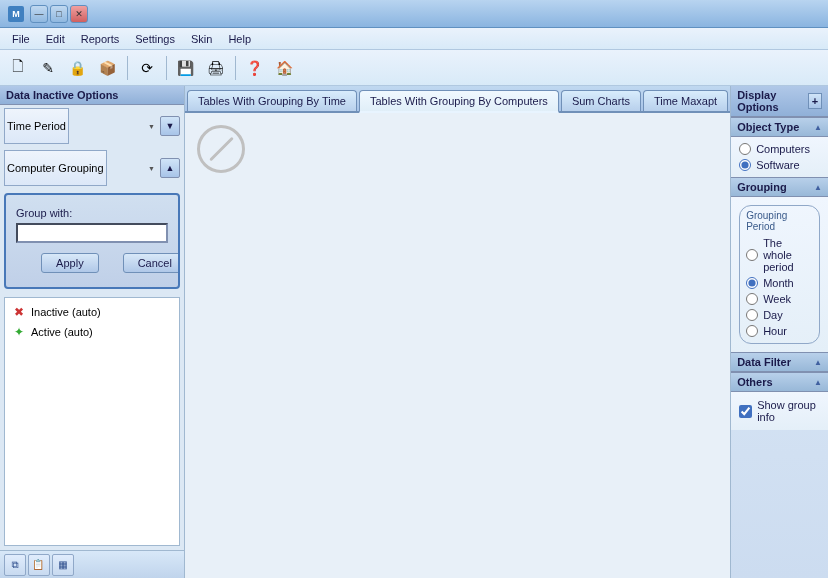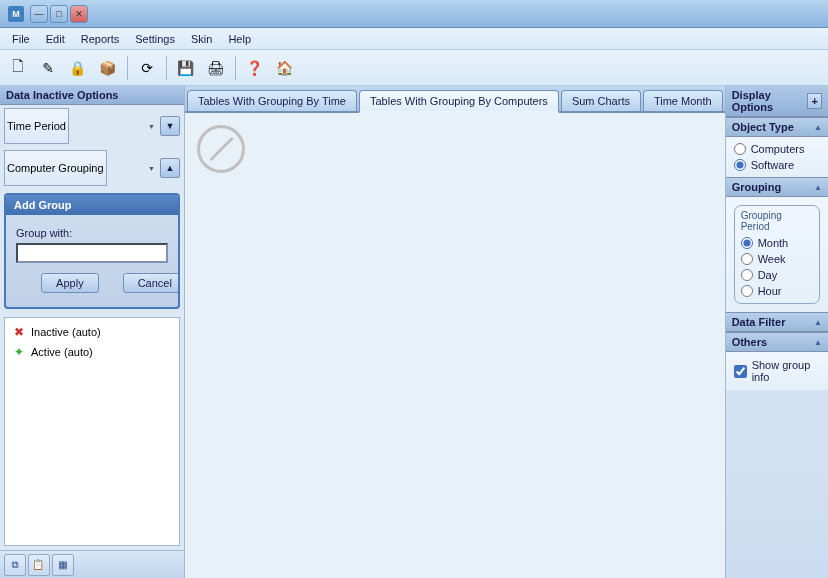--- a/index.html
+++ b/index.html
@@ -346,21 +346,21 @@
       margin-right: 5px;
       accent-color: #4070c0;
       flex-shrink: 0;
     }
     .radio-label {
       color: #1a1a4a; font-size: 11px;
     }
 
     .sub-section {
       border: 1px solid #90a8c8;
-      border-radius: 7px;
+      border-radius: 12px;
       margin: 4px 0;
       padding: 4px 6px;
     }
     .sub-section-title {
       font-size: 10px; color: #3a5a8a; margin-bottom: 3px;
     }
 
     .checkbox-item {
       display: flex; align-items: center;
       padding: 3px 8px;
@@ -434,21 +434,20 @@
     <div class="dropdown-row">
       <div class="dropdown-wrapper">
         <select class="dropdown-select">
           <option>Computer Grouping</option>
         </select>
       </div>
       <div class="dropdown-btn">▲</div>
     </div>
 
     <div class="add-group-dialog">
-      <div class="add-group-header">Add Group</div>
       <div class="add-group-body">
         <label class="group-name-label">Group with:</label>
         <input class="group-name-input" type="text" style="">
         <div class="add-group-buttons">
           <button class="dialog-btn">Apply</button>
           <button class="dialog-btn">Cancel</button>
         </div>
       </div>
     </div>
 
@@ -469,21 +468,21 @@
       <div class="bottom-btn" title="Grid">▦</div>
     </div>
   </div>
 
   <div class="content-area">
 
     <div class="tabs-bar">
       <div class="tab">Tables With Grouping By Time</div>
       <div class="tab active">Tables With Grouping By Computers</div>
       <div class="tab">Sum Charts</div>
-      <div class="tab">Time Month</div>
+      <div class="tab">Time Maxapt</div>
     </div>
 
     <div class="tab-content">
       <div class="no-content-icon"></div>
     </div>
   </div>
 
   <div class="right-panel">
     <div class="right-panel-header">
       <span class="right-panel-header-text">Display Options</span>
@@ -505,20 +504,24 @@
       </div>
     </div>
 
     <div class="section-header">
       <span class="section-header-text">Grouping</span>
       <span class="section-collapse-btn">▲</span>
     </div>
     <div class="section-body">
       <div class="sub-section">
         <div class="sub-section-title">Grouping Period</div>
+        <div class="radio-item">
+          <input class="radio-input" type="radio" name="groupperiod" style="">
+          <span class="radio-label">The whole period</span>
+        </div>
         <div class="radio-item">
           <input class="radio-input" type="radio" name="groupperiod" checked="" style="">
           <span class="radio-label">Month</span>
         </div>
         <div class="radio-item">
           <input class="radio-input" type="radio" name="groupperiod" style="">
           <span class="radio-label">Week</span>
         </div>
         <div class="radio-item">
           <input class="radio-input" type="radio" name="groupperiod" style="">

